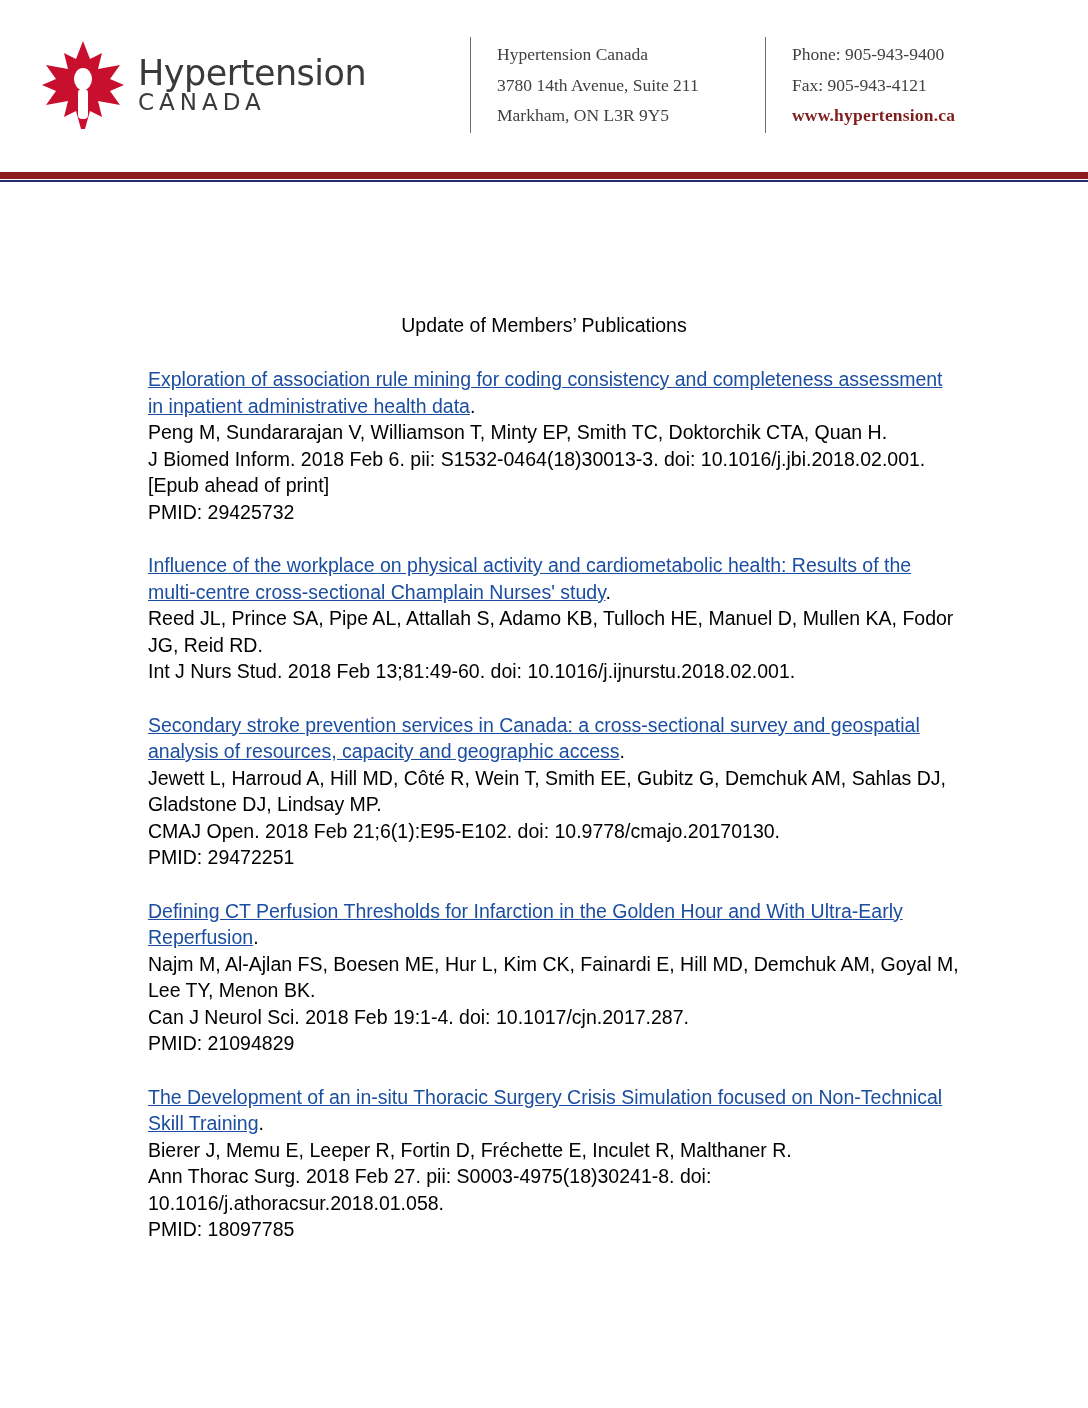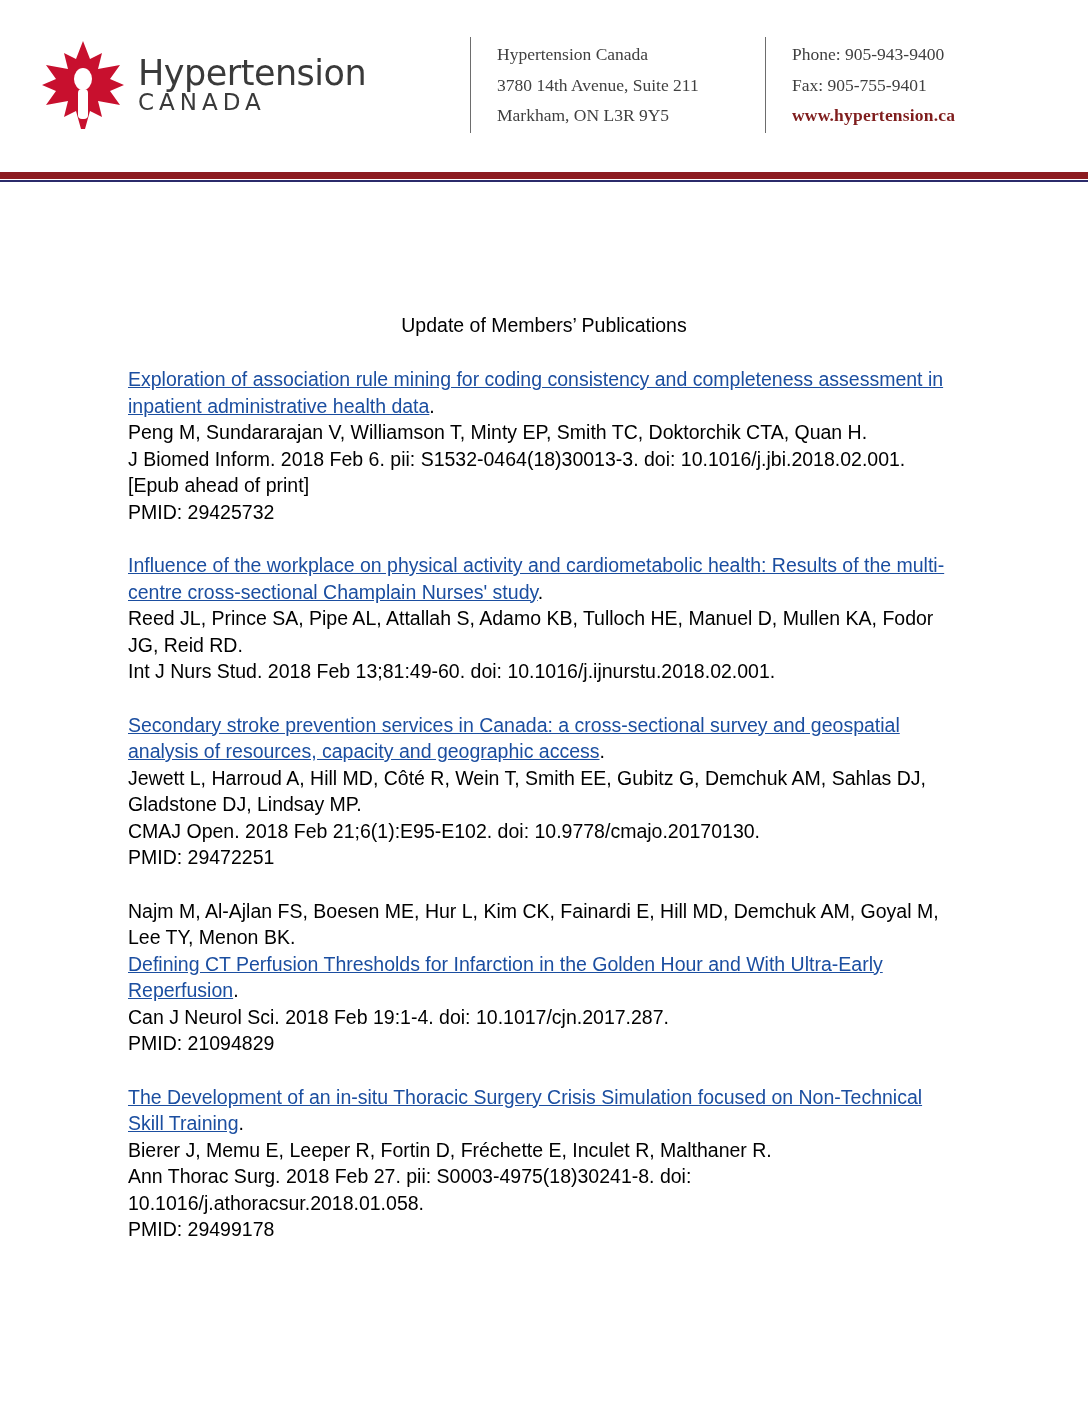--- a/index.html
+++ b/index.html
@@ -109,20 +109,21 @@
   }
   .title-block {
     text-align: center;
     margin-top: 126px;
   }
   .title-block div {
     line-height: 27px;
   }
   .entry {
     margin-top: 27px;
+    margin-left: 20px;
   }
   .entry .ttl {
     color: #1b4ea0;
     text-decoration: underline;
     display: inline;
   }
   .entry .ttl-tail {
     color: #000;
     text-decoration: none;
   }
@@ -155,21 +156,21 @@
     <div class="addr-block">
       <div>Hypertension Canada</div>
       <div>3780 14th Avenue, Suite 211</div>
       <div>Markham, ON  L3R 9Y5</div>
     </div>
 
     <div class="vline"></div>
 
     <div class="contact-block">
       <div>Phone: 905-943-9400</div>
-      <div>Fax: 905-755-9401</div>
+      <div>Fax: 905-943-4121</div>
       <div class="web">www.hypertension.ca</div>
     </div>
   </div>
   <div class="rule-thick"></div>
   <div class="rule-thin"></div>
 </div>
 
 <div class="doc">
   <div class="title-block">
     <div>Update of Members’ Publications</div>
@@ -189,25 +190,25 @@
   </div>
 
   <div class="entry">
     <p><span class="ttl">Secondary stroke prevention services in Canada: a cross-sectional survey and geospatial analysis of resources, capacity and geographic access</span><span class="ttl-tail">.</span></p>
     <p>Jewett L, Harroud A, Hill MD, Côté R, Wein T, Smith EE, Gubitz G, Demchuk AM, Sahlas DJ, Gladstone DJ, Lindsay MP.</p>
     <p>CMAJ Open. 2018 Feb 21;6(1):E95-E102. doi: 10.9778/cmajo.20170130.</p>
     <p>PMID: 29472251</p>
   </div>
 
   <div class="entry">
+    <p><span class="ttl">Defining CT Perfusion Thresholds for Infarction in the Golden Hour and With Ultra-Early Reperfusion</span><span class="ttl-tail">.</span></p>
     <p>Najm M, Al-Ajlan FS, Boesen ME, Hur L, Kim CK, Fainardi E, Hill MD, Demchuk AM, Goyal M, Lee TY, Menon BK.</p>
-    <p><span class="ttl">Defining CT Perfusion Thresholds for Infarction in the Golden Hour and With Ultra-Early Reperfusion</span><span class="ttl-tail">.</span></p>
     <p>Can J Neurol Sci. 2018 Feb 19:1-4. doi: 10.1017/cjn.2017.287.</p>
     <p>PMID: 21094829</p>
   </div>
 
   <div class="entry">
     <p><span class="ttl">The Development of an in-situ Thoracic Surgery Crisis Simulation focused on Non-Technical Skill Training</span><span class="ttl-tail">.</span></p>
     <p>Bierer J, Memu E, Leeper R, Fortin D, Fréchette E, Inculet R, Malthaner R.</p>
     <p>Ann Thorac Surg. 2018 Feb 27. pii: S0003-4975(18)30241-8. doi: 10.1016/j.athoracsur.2018.01.058.</p>
-    <p>PMID: 29499178</p>
+    <p>PMID: 18097785</p>
   </div>
 </div>
 
 </body></html>

